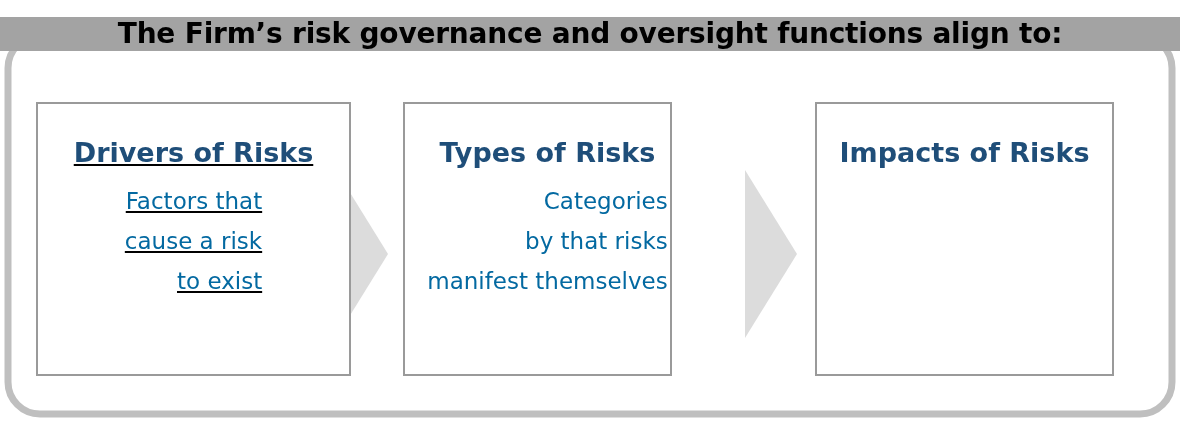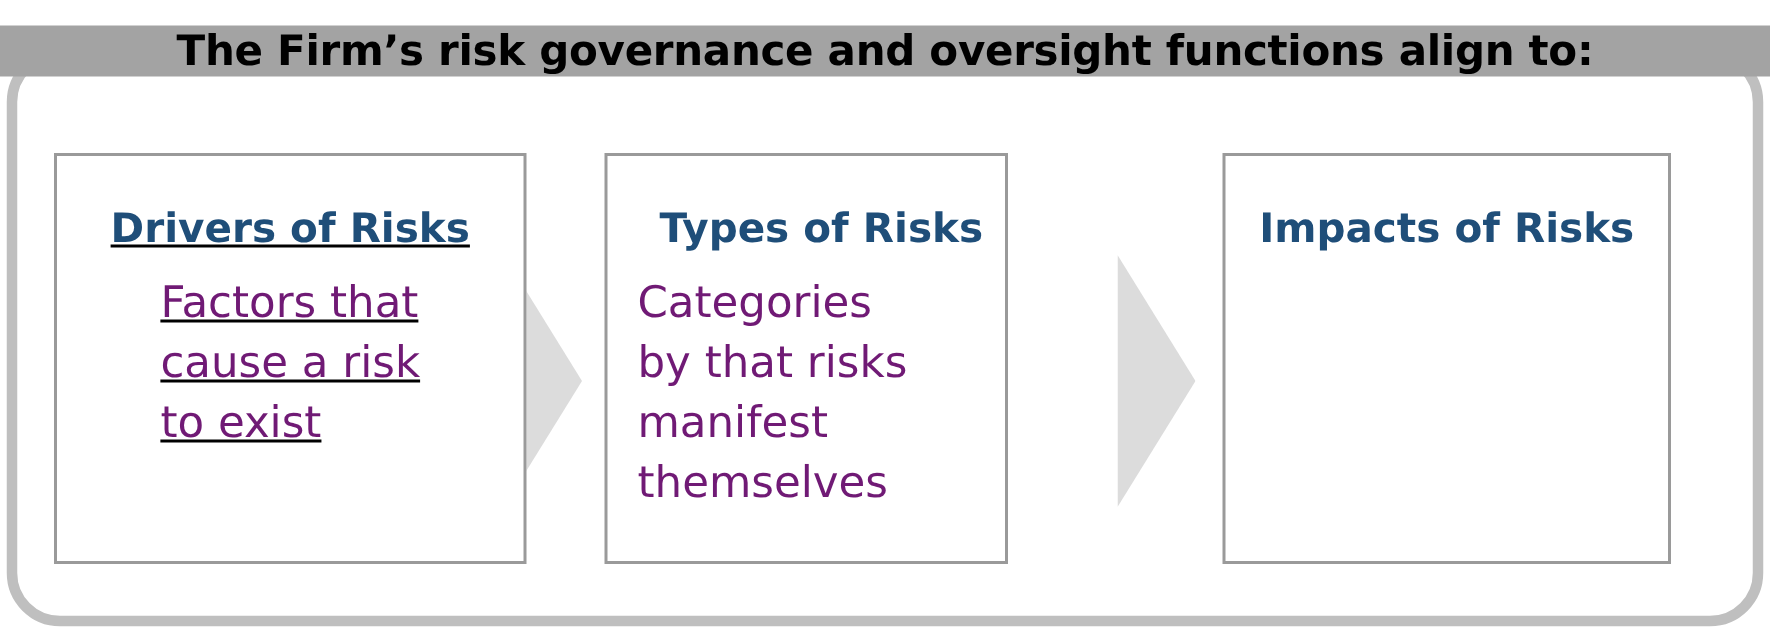--- a/index.html
+++ b/index.html
@@ -80,24 +80,24 @@
     font-weight: bold;
     color: #1f4e79;
     text-align: center;
     line-height: 32px;
     white-space: nowrap;
     margin: 0;
   }
 
   .stage-body {
     font-family: "DejaVu Sans", sans-serif;
-    font-size: 29px;
+    font-size: 23px;
     font-weight: normal;
-    color: #701a75;
-    text-align: left;
+    color: #0369a1;
+    text-align: right;
     line-height: 40px;
     margin: 0;
     padding-top: 12px;
     white-space: pre-line;
   }
 
   
   .stage-arrow {
     position: absolute;
     top: 170px;

